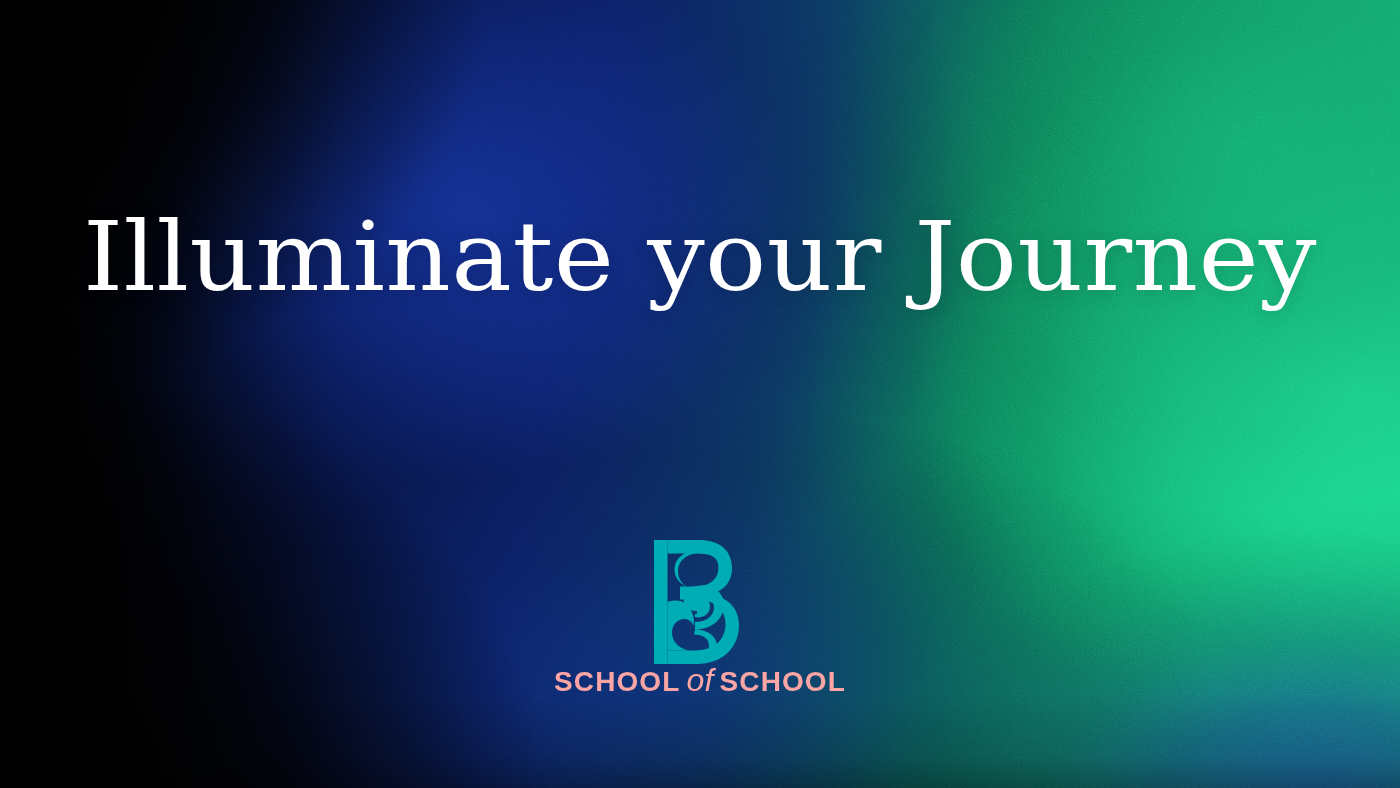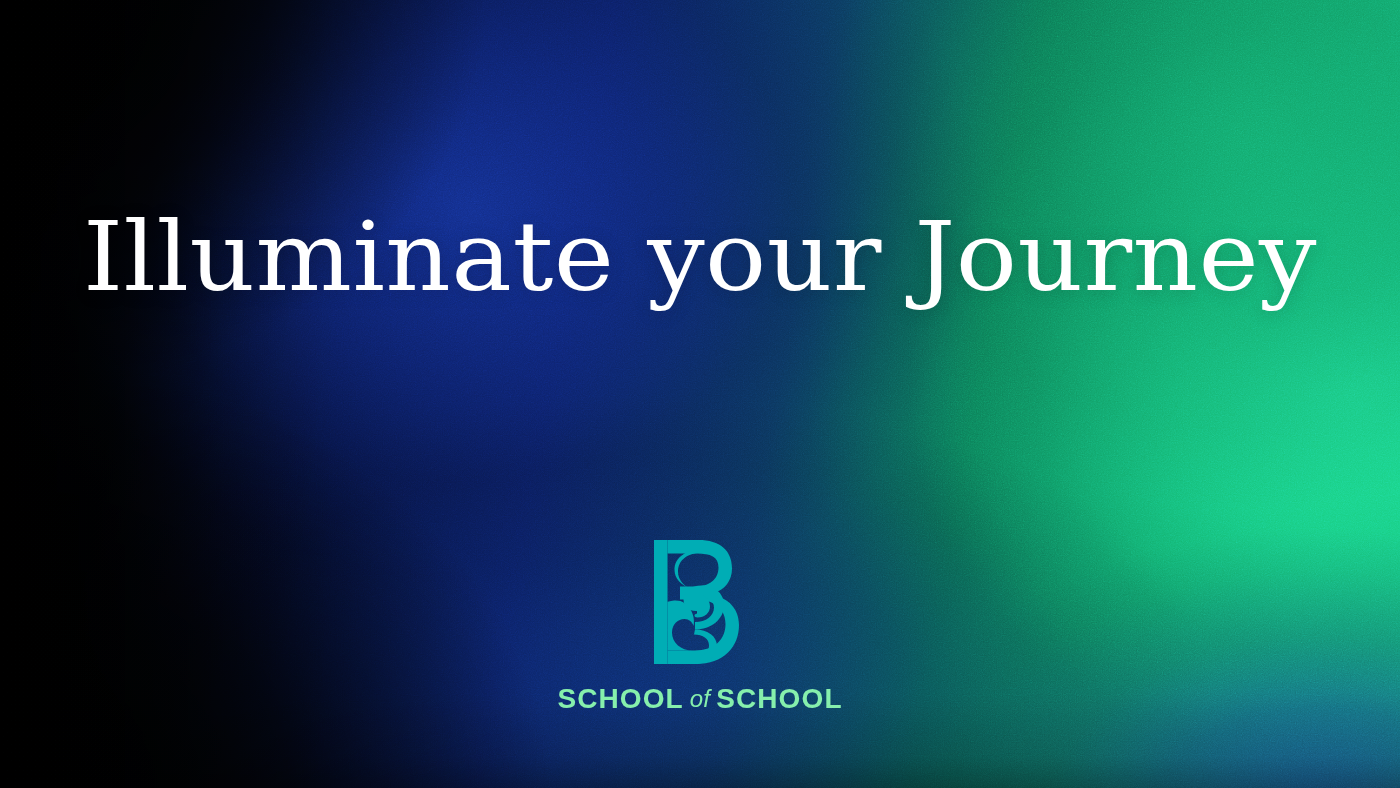--- a/index.html
+++ b/index.html
@@ -174,39 +174,38 @@
     align-items: center;
   }
 
   .logo-mark {
     width: 92px;
     height: 124px;
     display: block;
   }
 
   .wordmark {
-    margin-top: 21px;
     display: flex;
-    align-items: center;
+    align-items: flex-end;
     justify-content: center;
-    color: #86efac;
+    color: #fca5a5;
     font-family: "Liberation Sans", sans-serif;
     font-size: 28px;
     font-weight: 700;
     letter-spacing: 1.1px;
     white-space: nowrap;
     line-height: 1;
   }
 
   .wordmark .wm-part { font-weight: 700; }
 
   .wordmark .wm-of {
     font-style: italic;
     font-weight: 400;
-    font-size: 24px;
+    font-size: 32px;
     letter-spacing: 0.2px;
     padding: 0 6px;
   }
 </style>
 </head>
 <body>
 
 <div id="canvas">
 
   <div class="bg-layer bg-base"></div>

